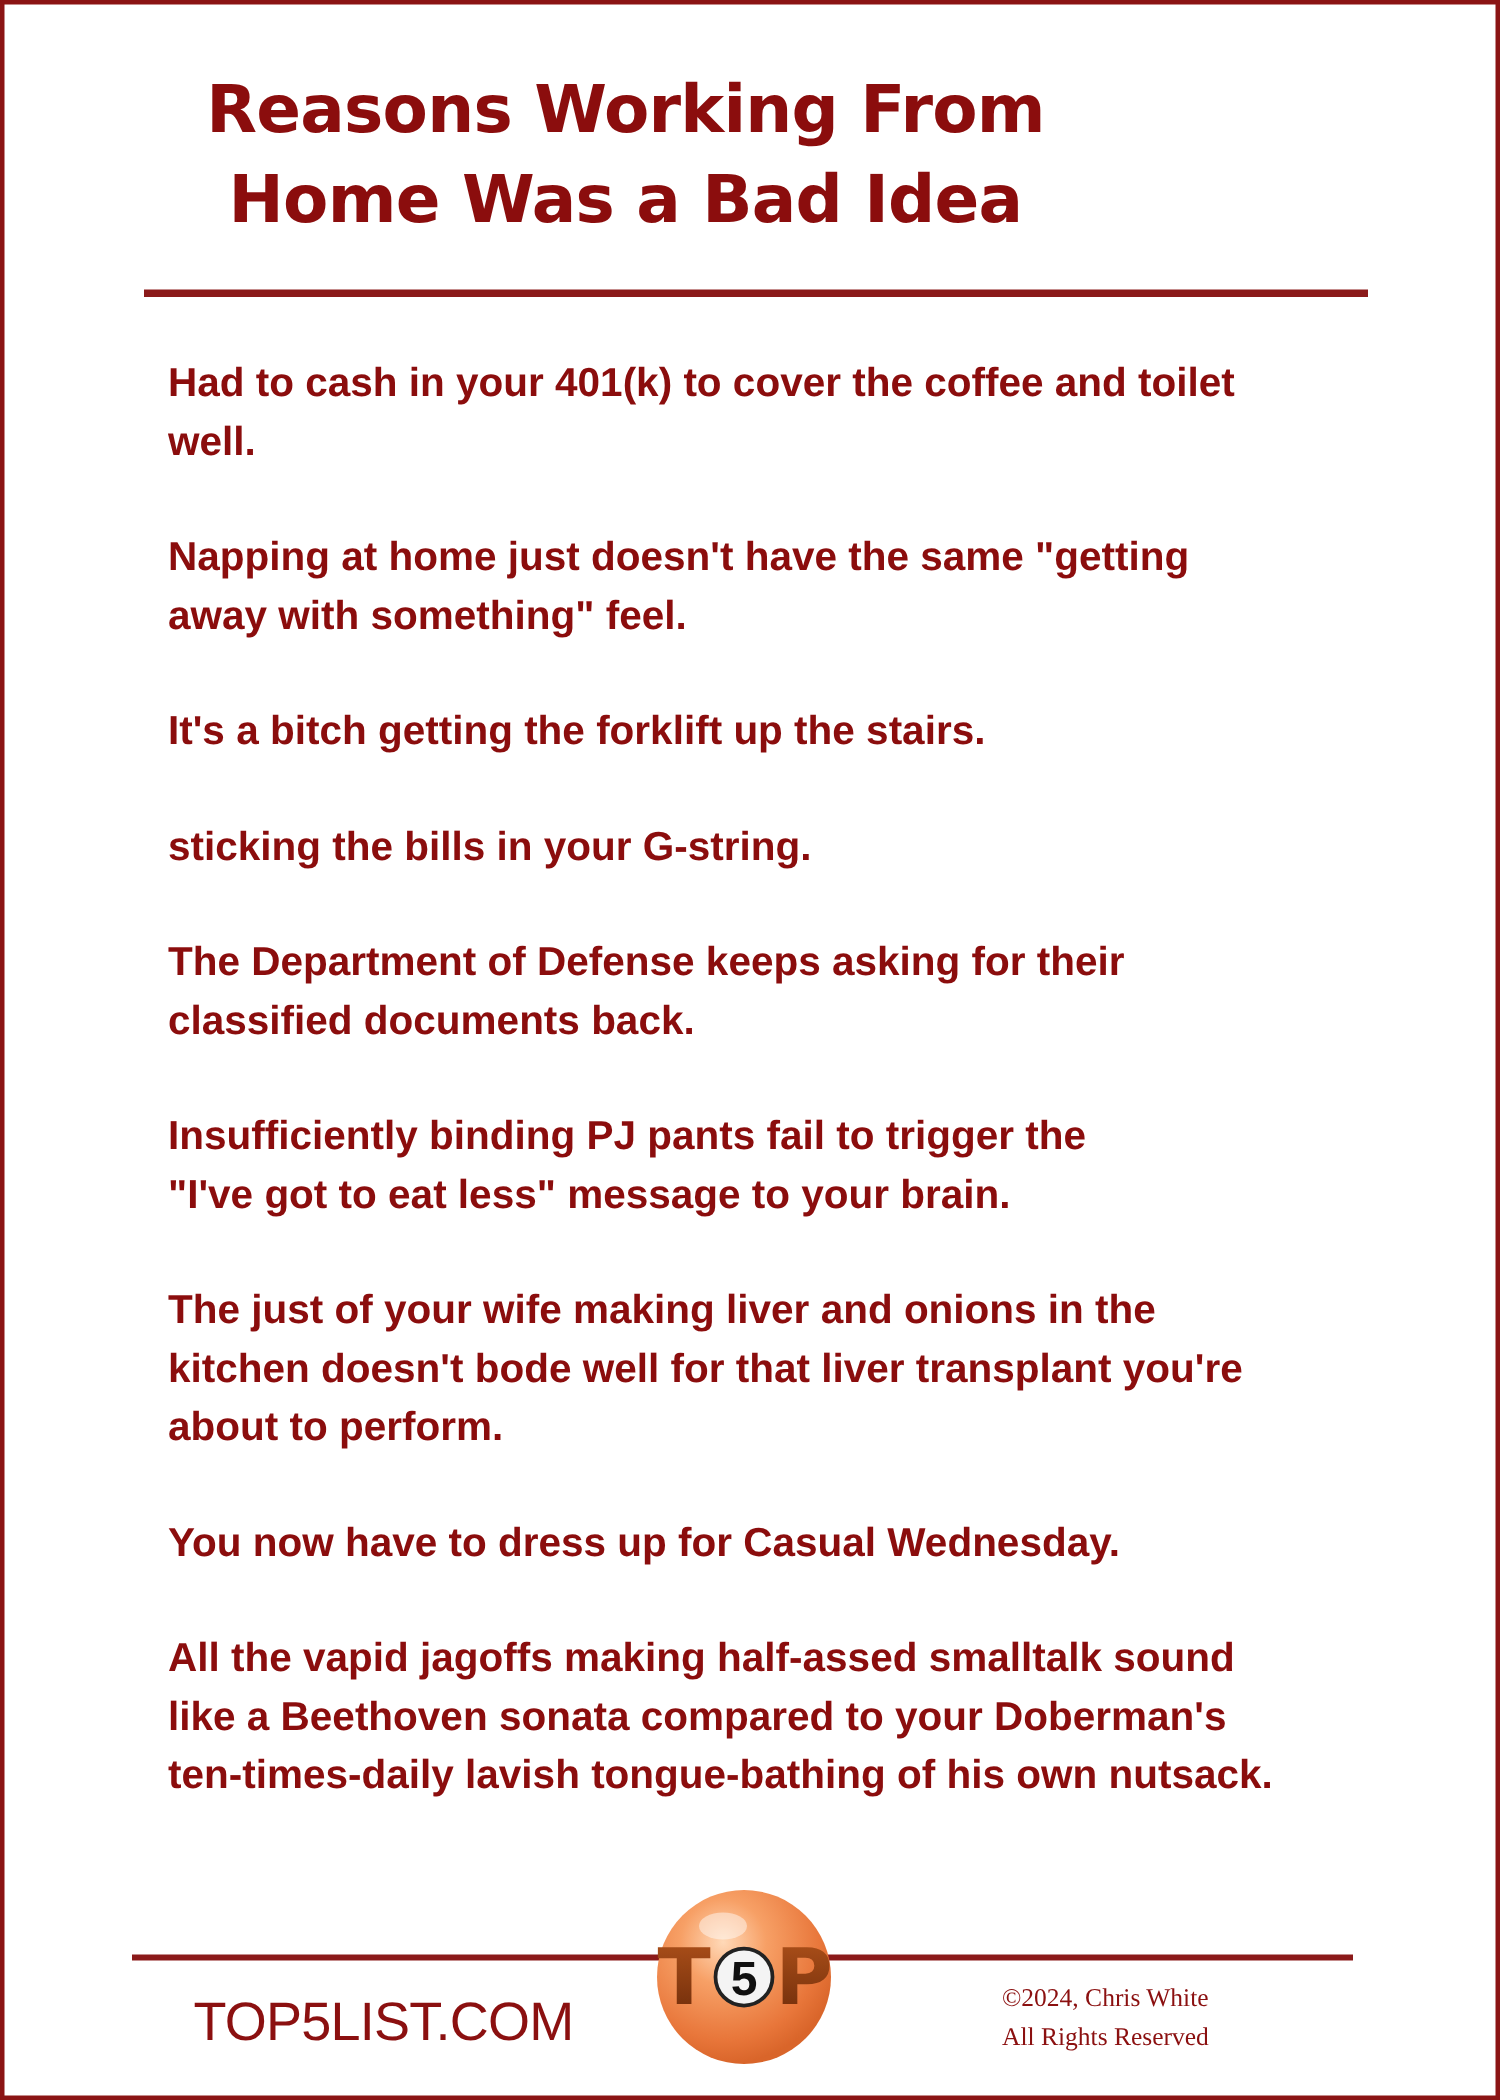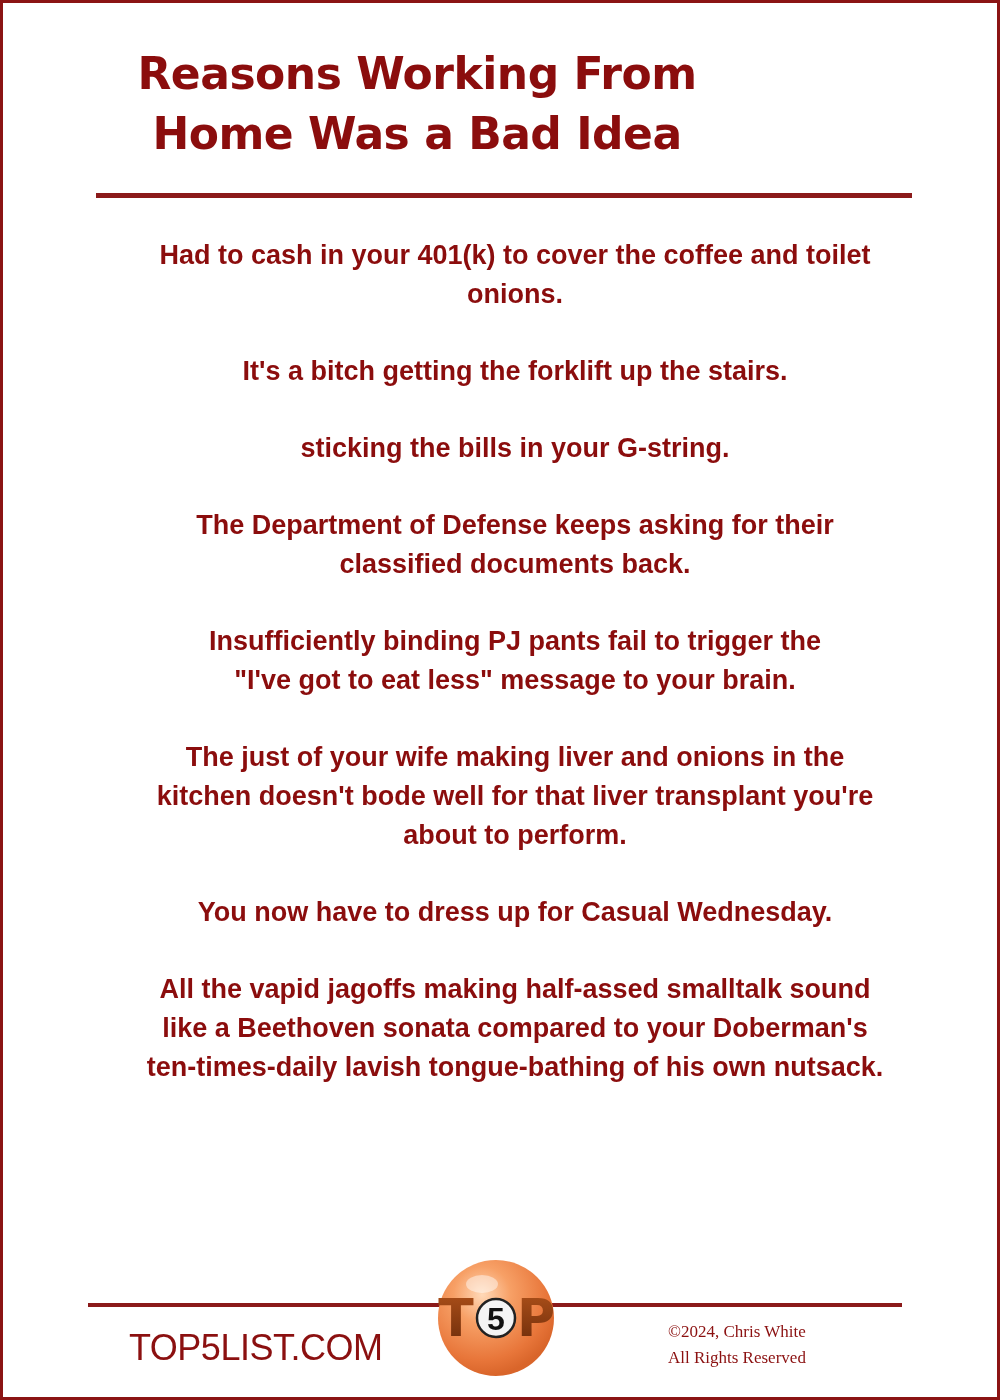--- a/index.html
+++ b/index.html
@@ -11,21 +11,21 @@
   .title {
     position: absolute; left: 0; width: 834px; top: 44px;
     text-align: center; color: #8b0d0d;
     font-family: "DejaVu Sans", sans-serif; font-weight: bold;
     font-size: 44px; line-height: 60px; letter-spacing: -0.5px;
   }
   .rule-top {
     position: absolute; left: 96px; top: 193px; width: 816px; height: 5px;
     background: #8b1a1a;
   }
-  .list { position: absolute; left: 100px; top: 236px; width: 830px; text-align: center; }
+  .list { position: absolute; left: 112px; top: 236px; width: 830px; }
   .item {
     color: #8b0d0d; font-family: "Liberation Sans", sans-serif; font-weight: bold;
     font-size: 27px; line-height: 39px; margin: 0 0 38px 0;
   }
   .rule-bottom {
     position: absolute; left: 88px; top: 1303px; width: 814px; height: 4px;
     background: #8b1a1a;
   }
   .site {
     position: absolute; left: 129px; top: 1326px;
@@ -46,21 +46,25 @@
 <div class="title">
   <div>Reasons Working From</div>
   <div>Home Was a Bad Idea</div>
 </div>
 
 <div class="rule-top"></div>
 
 <div class="list">
   <div class="item">
     <div>Had to cash in your 401(k) to cover the coffee and toilet</div>
-    <div>onions.</div>
+    <div>well.</div>
+  </div>
+  <div class="item">
+    <div>Napping at home just doesn't have the same "getting</div>
+    <div>away with something" feel.</div>
   </div>
   <div class="item">
     <div>It's a bitch getting the forklift up the stairs.</div>
   </div>
   <div class="item">
     <div>sticking the bills in your G-string.</div>
   </div>
   <div class="item">
     <div>The Department of Defense keeps asking for their</div>
     <div>classified documents back.</div>

